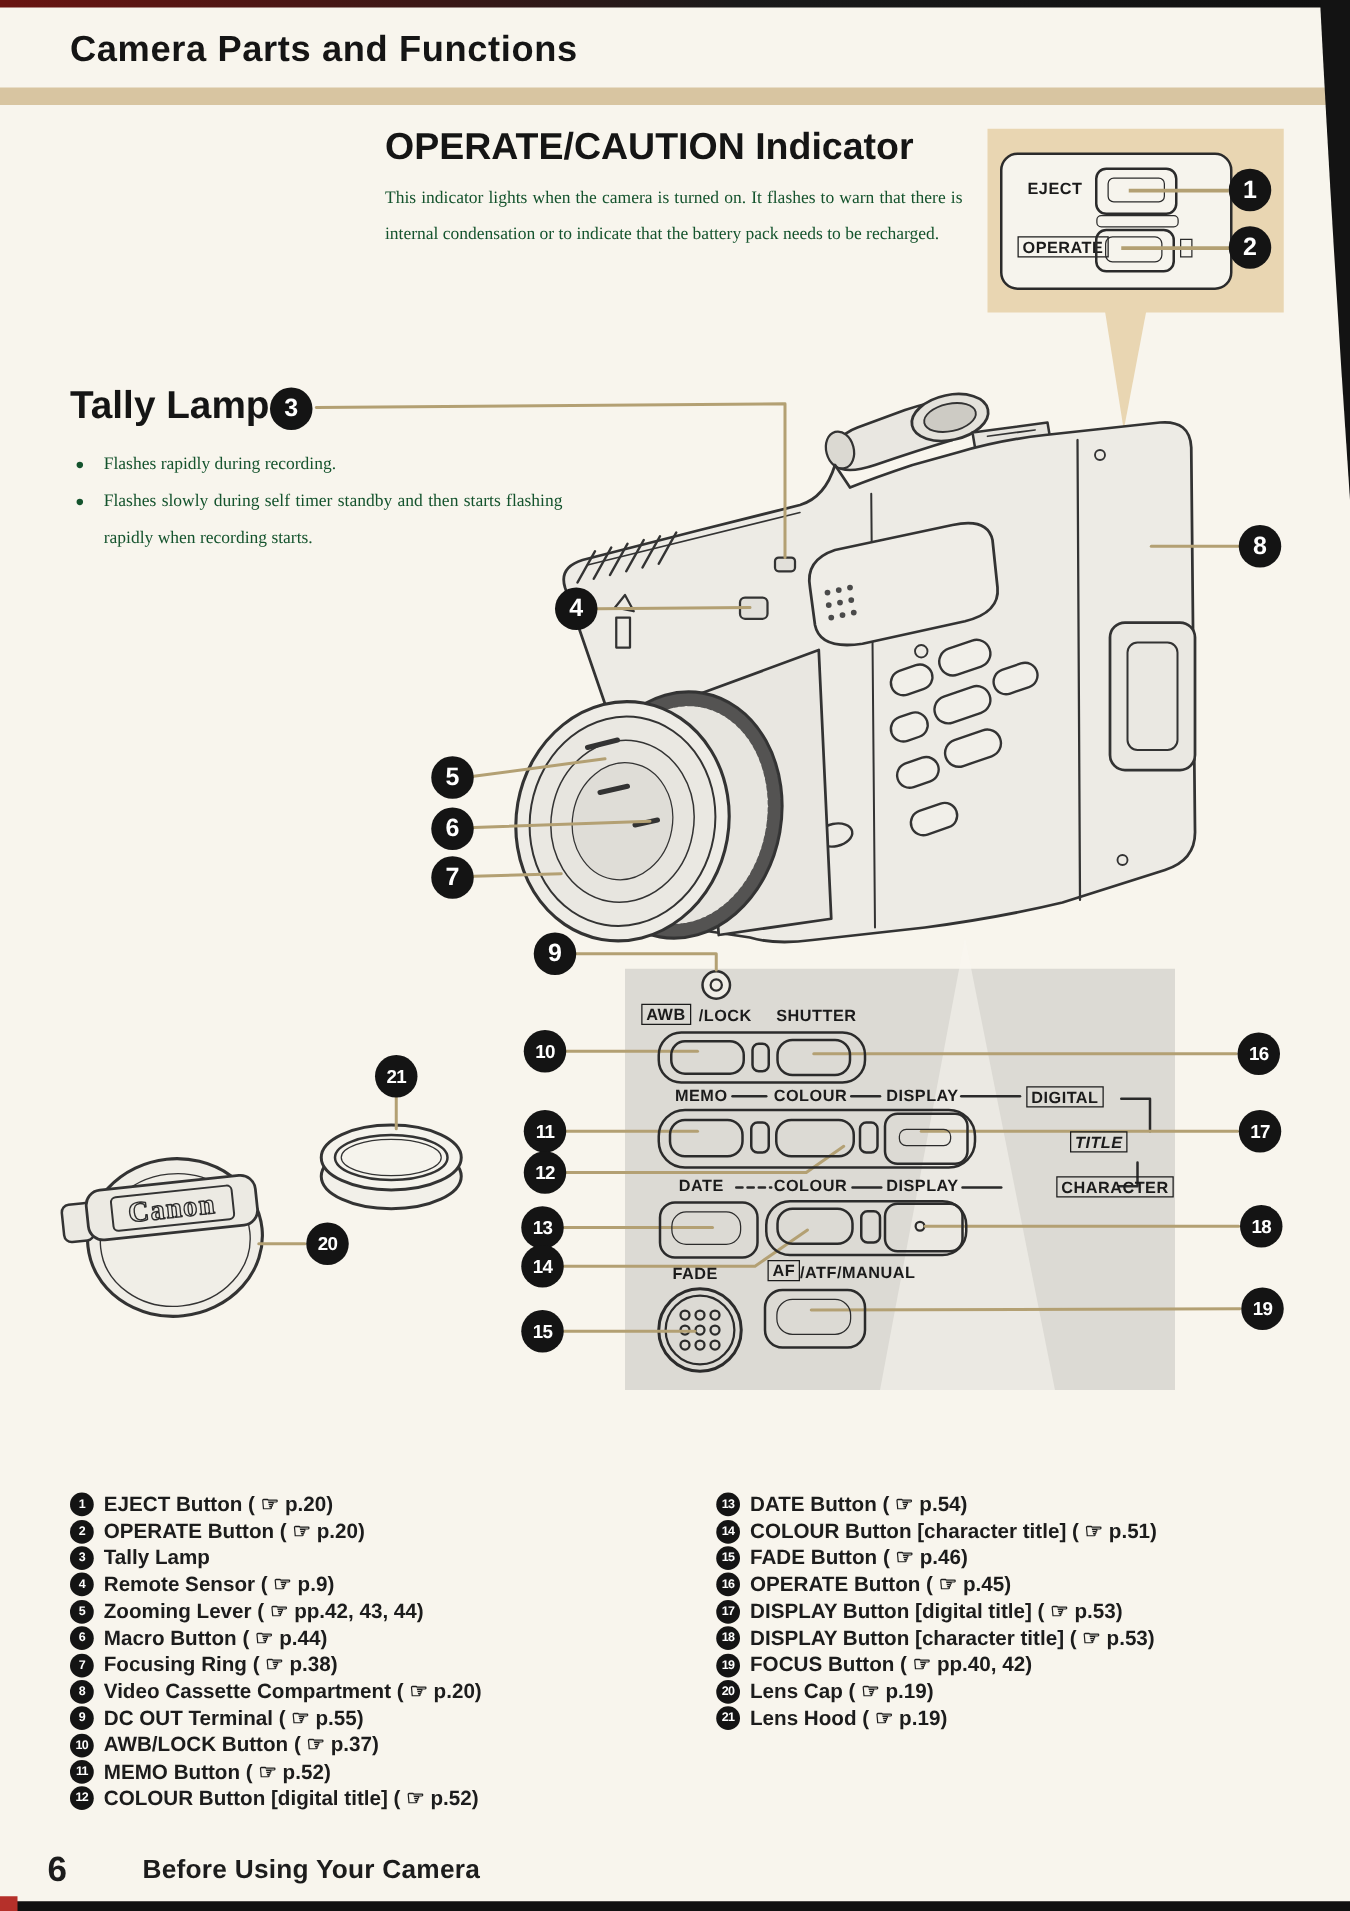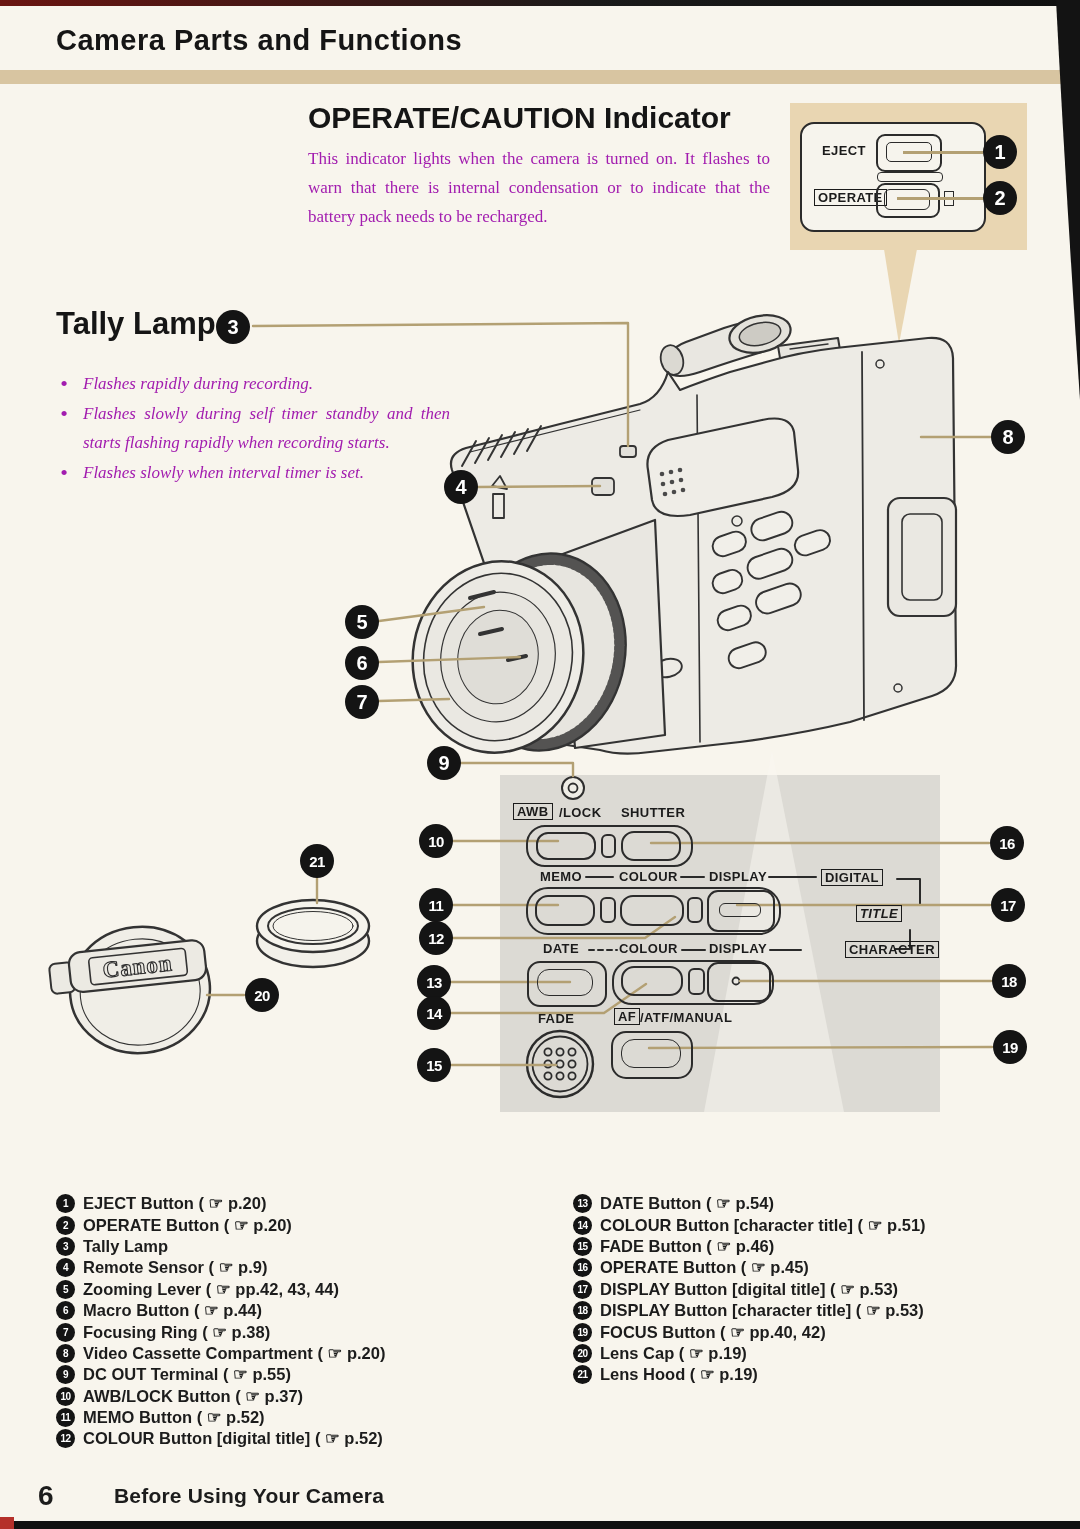--- a/index.html
+++ b/index.html
@@ -5,26 +5,26 @@
   html,body{margin:0;padding:0;}
   body{width:1080px;height:1529px;position:relative;background:#f8f5ed;overflow:hidden;
        font-family:"Liberation Sans",sans-serif;color:#1c1c1c;}
   .abs{position:absolute;}
   .lbl{position:absolute;font-weight:bold;font-size:13px;letter-spacing:.4px;color:#1b1b1b;white-space:nowrap;}
   .boxed{border:2px solid #1b1b1b;padding:0 3px;line-height:15px;display:inline-block;}
   .btn{position:absolute;border:2.2px solid #2b2b2b;background:transparent;}
   .cbadge{position:absolute;width:34px;height:34px;border-radius:50%;background:#141414;color:#fff;
           font-weight:bold;display:flex;align-items:center;justify-content:center;font-size:20px;z-index:6;}
   .cbadge.two{font-size:15px;letter-spacing:-0.5px;}
-  .serif{font-family:"Liberation Serif",serif;font-size:17px;line-height:29px;text-align:justify;color:#a21caf;}
+  .serif{font-family:"Liberation Serif",serif;font-size:14px;line-height:29px;text-align:justify;color:#14532d;}
   h1,h2{margin:0;font-weight:bold;color:#151515;}
   .prow{height:21.4px;display:flex;align-items:center;gap:8px;font-size:16.5px;font-weight:bold;white-space:nowrap;}
   .lbadge{width:19px;height:19px;min-width:19px;border-radius:50%;background:#141414;color:#fff;
           display:flex;align-items:center;justify-content:center;font-size:10px;font-weight:bold;letter-spacing:-0.5px;}
-  ul.tally{margin:20px 0 0 0;padding:0;list-style:none;font-style:italic;}
+  ul.tally{margin:8px 0 0 0;padding:0;list-style:none;}
   ul.tally li{position:relative;padding-left:27px;margin-bottom:1px;}
   ul.tally li::before{content:"\2022";position:absolute;left:4px;top:0;font-size:22px;}
   .tanline{position:absolute;height:2.5px;background:#b3a073;z-index:5;}
 </style>
 </head>
 <body>
 
 <div class="abs" style="left:0;top:0;width:1080px;height:6px;background:linear-gradient(90deg,#6a1511,#1a1a1a 55%,#101010);"></div>
 <div class="abs" style="left:0;top:1521px;width:1080px;height:8px;background:#111;"></div>
 <div class="abs" style="left:0;top:1517px;width:14px;height:12px;background:#b5302a;z-index:7;"></div>
@@ -33,21 +33,20 @@
 <div class="abs" style="left:0;top:70px;width:1080px;height:14px;background:#d8c5a1;"></div>
 
 <h2 class="abs" style="left:308px;top:101px;font-size:30px;">OPERATE/CAUTION Indicator</h2>
 <div class="abs serif" style="left:308px;top:144px;width:462px;">This indicator lights when the camera is turned on. It flashes to warn that there is internal condensation or to indicate that the battery pack needs to be recharged.</div>
 
 <h2 class="abs" style="left:56px;top:306px;font-size:31px;">Tally Lamp</h2>
 <div class="abs serif" style="left:56px;top:349px;width:394px;">
   <ul class="tally">
     <li><span>Flashes rapidly during recording.</span></li>
     <li><span>Flashes slowly during self timer standby and then starts flashing rapidly when recording starts.</span></li>
-    <li><span>Flashes slowly when interval timer is set.</span></li>
   </ul>
 </div>
 
 <div class="abs" style="left:790px;top:103px;width:237px;height:147px;background:#e9d6b2;"></div>
 
 <div class="abs" style="left:500px;top:775px;width:440px;height:337px;background:#dcdad4;"></div>
 
 <svg class="abs" style="left:0;top:0;z-index:3;" width="1080" height="1529" viewBox="0 0 1080 1529">
   <g stroke-linecap="round" stroke-linejoin="round">
 

